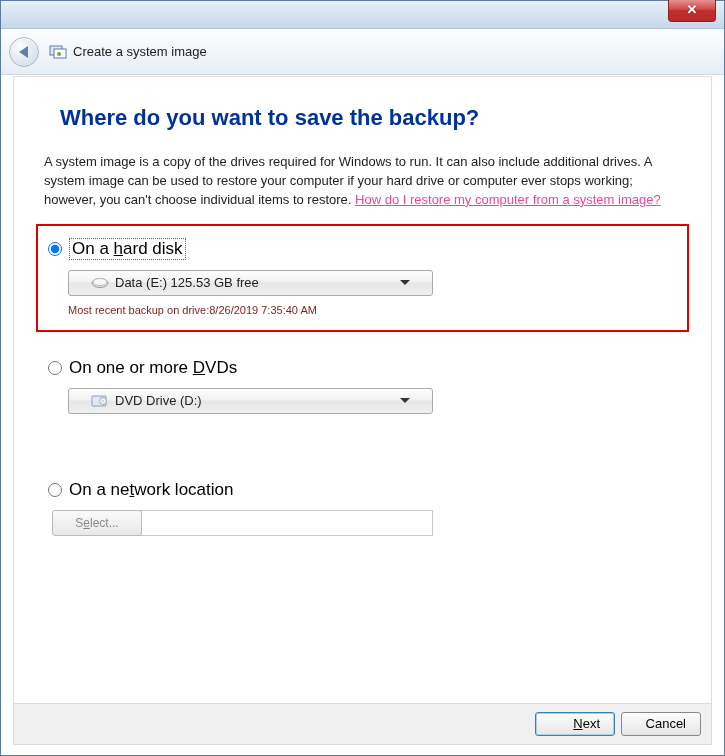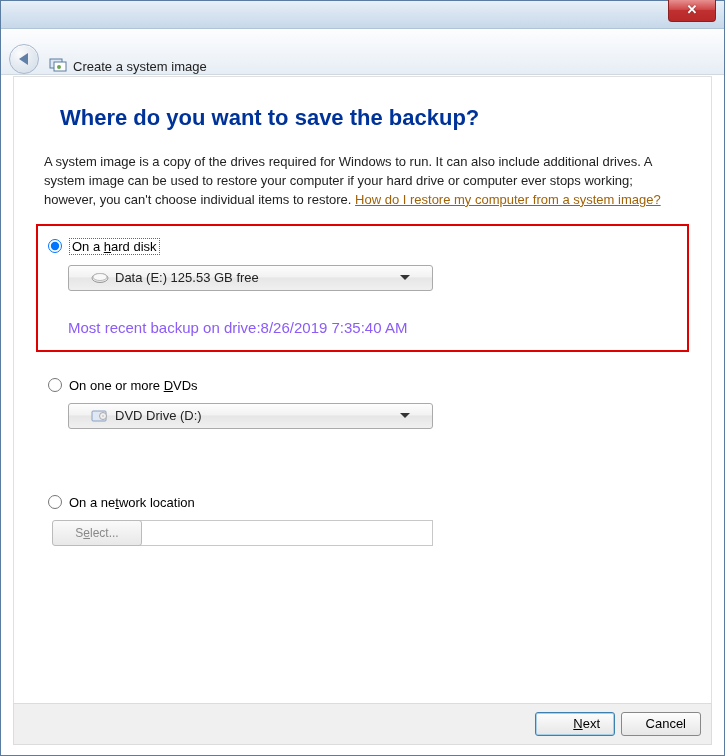--- a/index.html
+++ b/index.html
@@ -41,21 +41,21 @@
       font-size: 13px;
       font-weight: bold;
       cursor: pointer;
       text-shadow: 0 0 2px rgba(0,0,0,0.4);
     }
     .header {
       height: 46px;
       background: linear-gradient(to bottom, #fdfdfe 0%, #f0f4f9 60%, #e6edf5 100%);
       border-bottom: 1px solid #d0d8e0;
       display: flex;
-      align-items: flex-end;
+      align-items: center;
       padding: 0 8px;
     }
     .back-btn {
       width: 30px;
       height: 30px;
       border-radius: 50%;
       background: radial-gradient(circle at 35% 30%, #fcfcfc 0%, #e8edf3 40%, #d0dae6 100%);
       border: 1px solid #a8b8cc;
       display: flex;
       align-items: center;
@@ -98,21 +98,21 @@
       font-weight: bold;
       margin: 0 0 22px 16px;
     }
     .description {
       font-size: 13px;
       color: #222;
       line-height: 1.45;
       margin: 0 0 28px 0;
     }
     .help-link {
-      color: #a16207;
+      color: #ec4899;
       text-decoration: underline;
       cursor: pointer;
     }
     .option-group {
       margin-bottom: 36px;
     }
     .highlighted {
       border: 2px solid #e00000;
       padding: 12px 6px 14px 6px;
       margin: -14px -8px 26px -8px;
@@ -121,21 +121,21 @@
       display: flex;
       align-items: center;
       margin-bottom: 10px;
     }
     .radio-row input[type="radio"] {
       margin: 0 7px 0 4px;
       width: 14px;
       height: 14px;
     }
     .radio-label {
-      font-size: 13px;
+      font-size: 17px;
       color: #000;
     }
     .radio-label .ul { text-decoration: underline; }
     .selected-label {
       border: 1px dotted #666;
       padding: 0 2px;
     }
     .combo {
       margin-left: 24px;
       width: 365px;
@@ -160,23 +160,23 @@
       flex: 1;
     }
     .combo-arrow {
       width: 0; height: 0;
       border-left: 5px solid transparent;
       border-right: 5px solid transparent;
       border-top: 5px solid #333;
     }
     .backup-info {
       margin-left: 24px;
-      margin-top: 28px;
-      font-size: 15px;
-      color: #8b5cf6;
+      margin-top: 8px;
+      font-size: 11px;
+      color: #7f1d1d;
     }
     .network-input {
       margin-left: 24px;
       width: 365px;
       height: 26px;
       border: 1px solid #c8c8c8;
       background: #fff;
       padding: 0 6px;
       font-size: 13px;
     }

